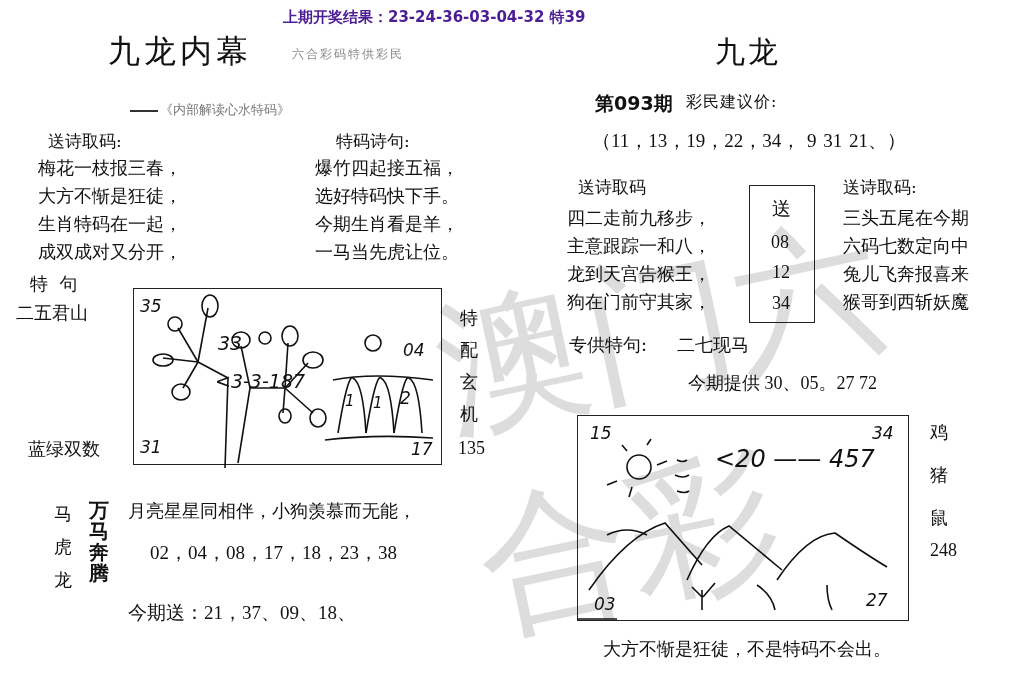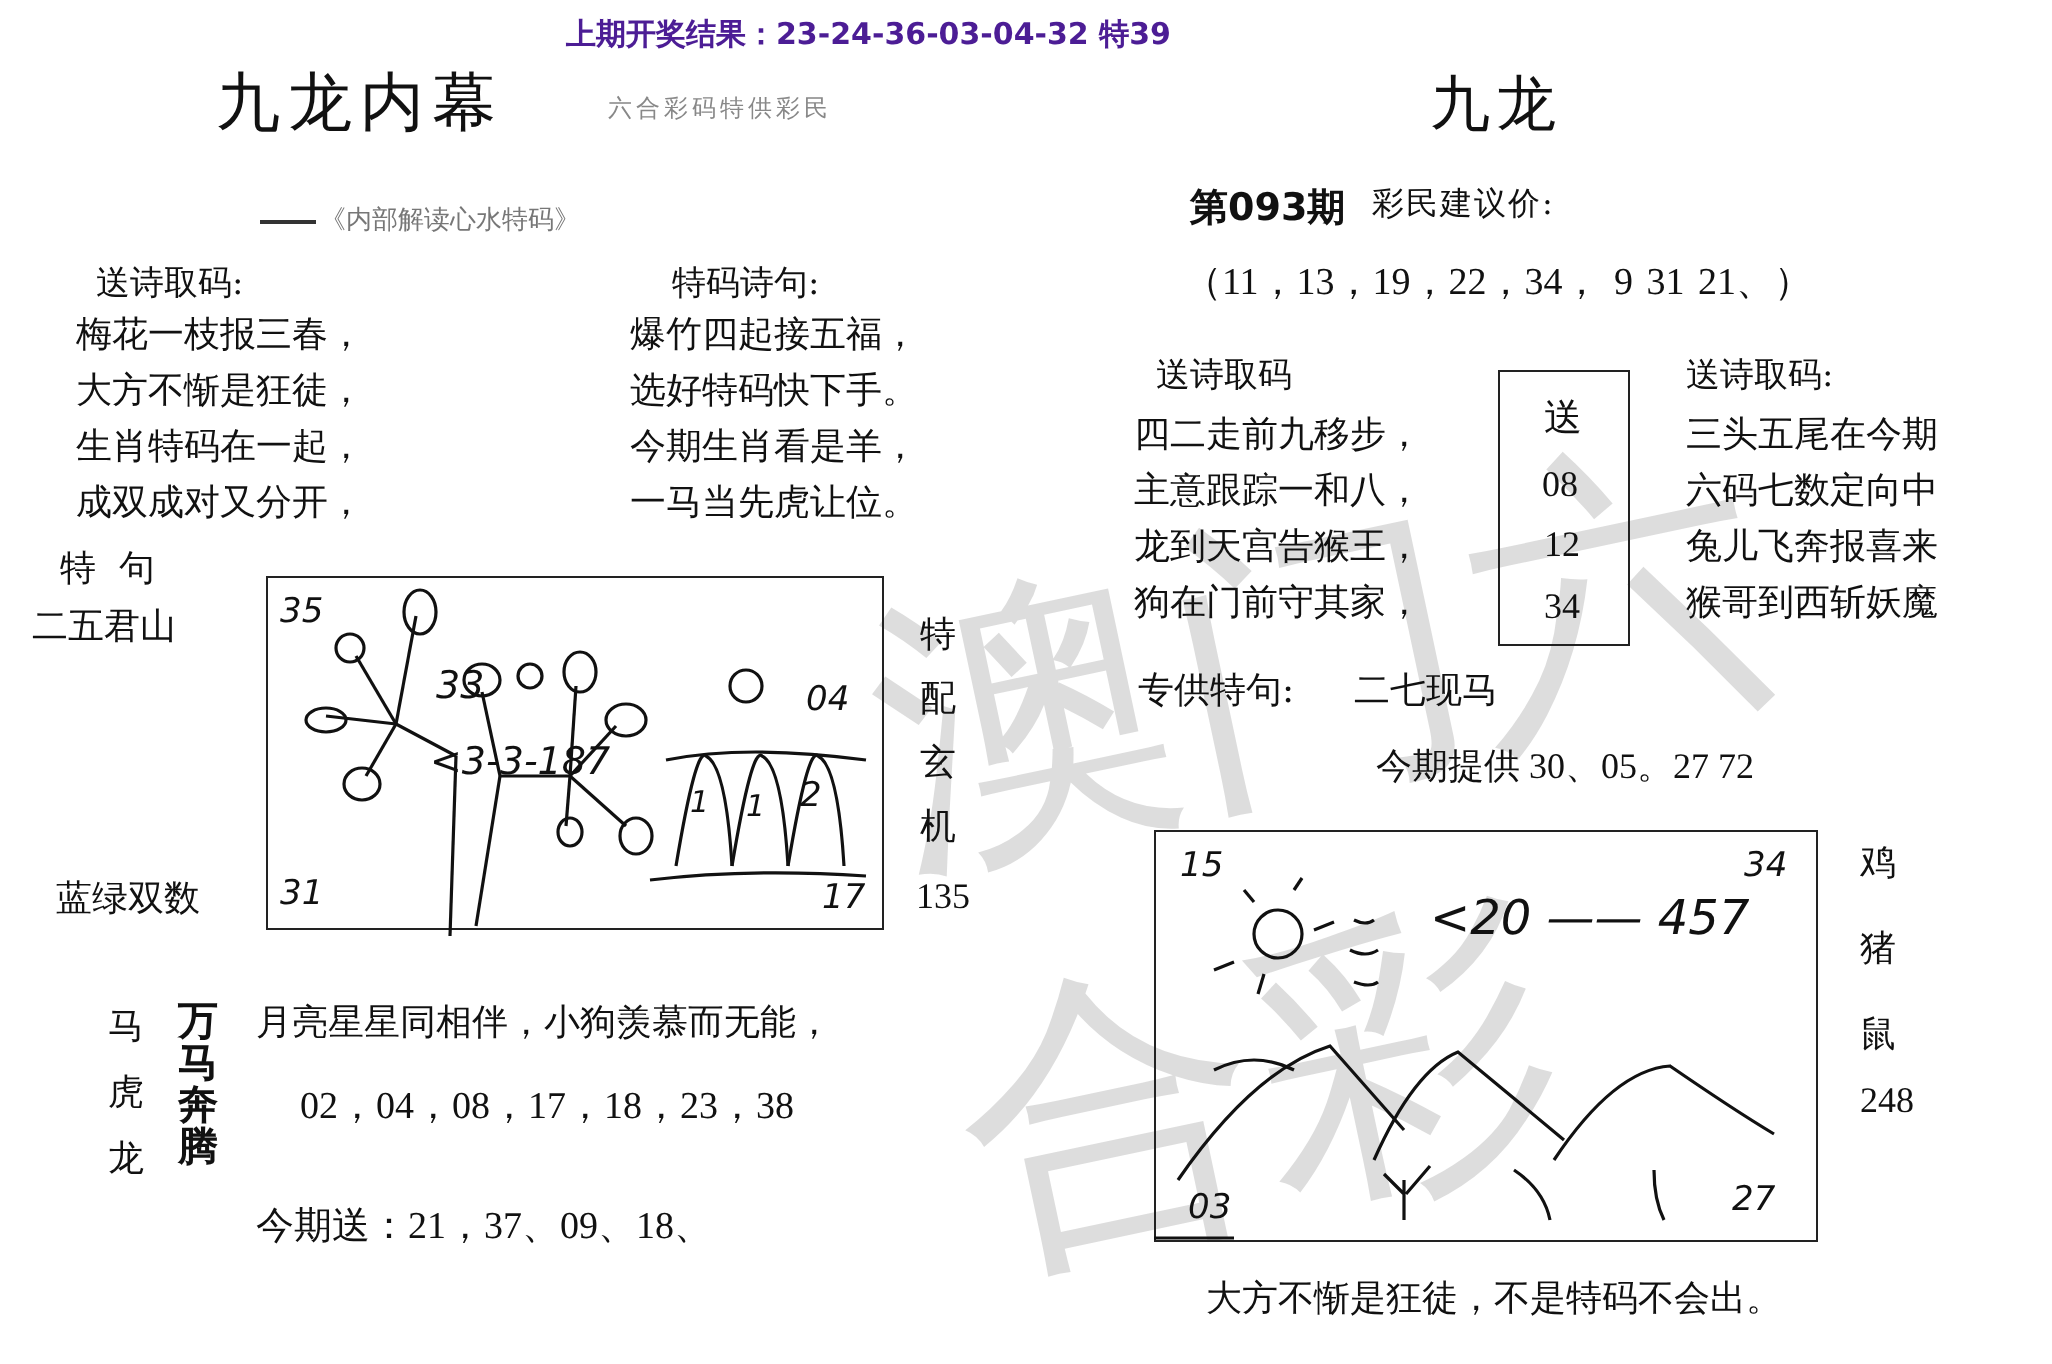--- a/index.html
+++ b/index.html
@@ -2,21 +2,21 @@
 <html><head>
 <meta charset="utf-8">
 <style>
   html, body { margin:0; padding:0; background:#ffffff; }
   body { width:1026px; height:682px; position:relative; overflow:hidden;
          font-family:"DejaVu Serif","Liberation Serif",serif; color:#111; }
   .abs { position:absolute; white-space:nowrap; }
   .result { left:283px; top:8px; font-family:"DejaVu Sans","Liberation Sans",sans-serif;
             font-weight:bold; font-size:15px; color:#4c1d95; }
   .title-l { left:108px; top:30px; font-size:32px; letter-spacing:4px; }
-  .sub-l { left:304px; top:46px; font-size:12px; color:#888; letter-spacing:2px; }
+  .sub-l { left:292px; top:46px; font-size:12px; color:#888; letter-spacing:2px; }
   .quote-l { left:130px; top:101px; font-size:13px; color:#777; }
   .quote-l:before { content:""; display:inline-block; width:28px; border-top:2px solid #333; vertical-align:middle; margin-right:2px; }
   .poem { font-size:18px; line-height:28px; }
   .poem div { height:28px; }
   .hdr { font-size:17px; }
   .box { position:absolute; border:1.5px solid #222; }
   .hand { font-family:"DejaVu Sans","Liberation Sans",sans-serif; font-style:italic; font-size:17px; position:absolute; }
   .vert { font-size:18px; line-height:32px; width:22px; white-space:normal; text-align:center; }
   .vert span { display:block; }
   .nums { font-family:"Liberation Serif","DejaVu Serif",serif; font-size:19px; }

